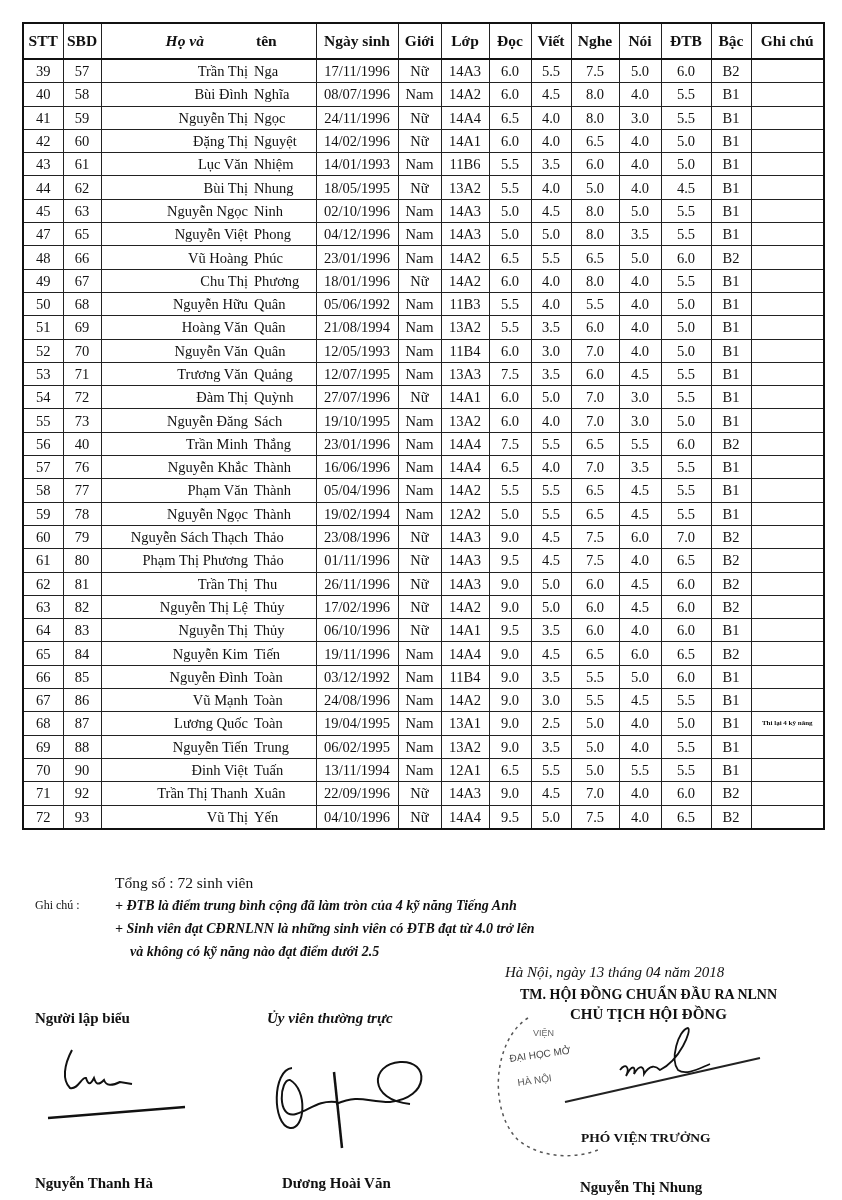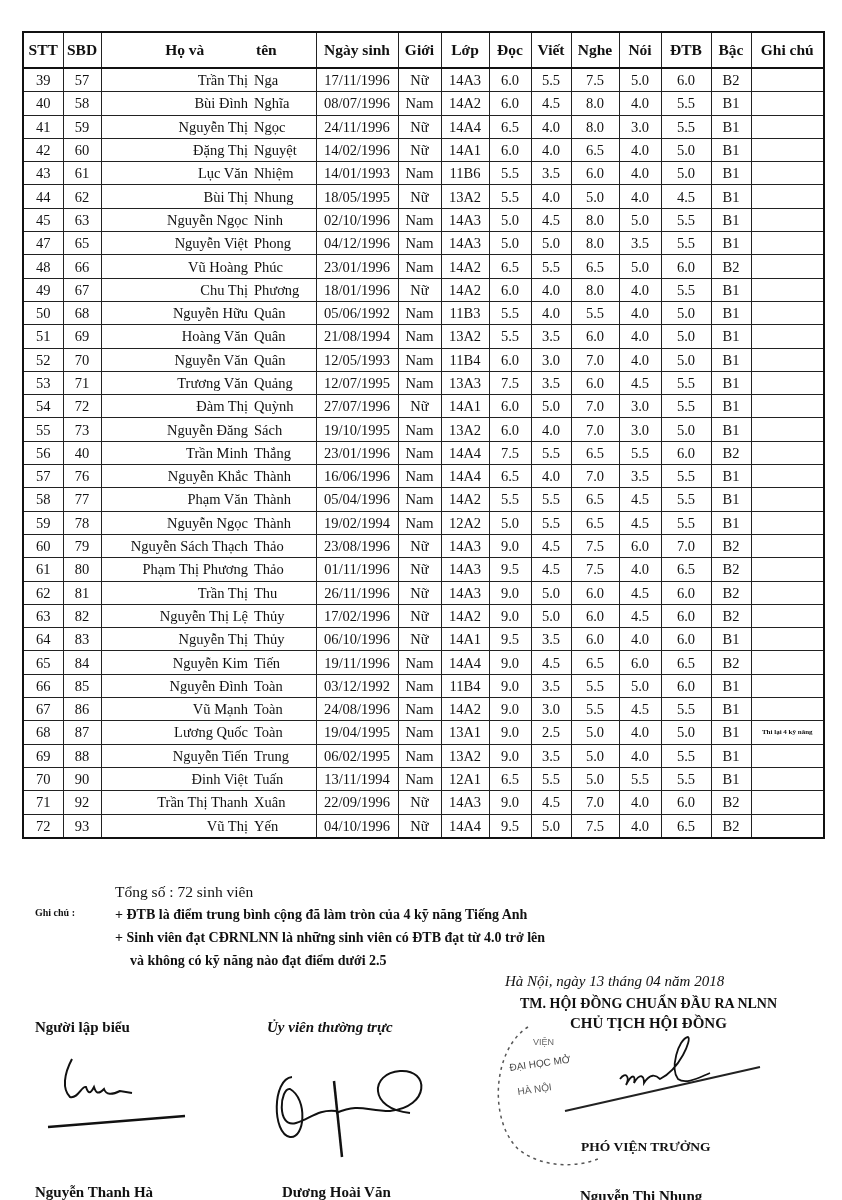--- a/index.html
+++ b/index.html
@@ -1,32 +1,32 @@
 <!DOCTYPE html>
 <html><head>
 <meta charset="utf-8">
 <style>
   html, body { margin:0; padding:0; background:#ffffff; }
   body { width:842px; height:1200px; position:relative; overflow:hidden;
          font-family:"Liberation Serif", "DejaVu Serif", serif; color:#111; }
-  .page { position:absolute; left:0; top:9px; width:842px; height:1068px; }
+  .page { position:absolute; left:0; top:0; width:842px; height:1068px; }
   table.roster { position:absolute; left:22px; top:22px; border-collapse:collapse;
                  table-layout:fixed; width:801px; border:2px solid #111; }
   table.roster th, table.roster td { border:1px solid #222; padding:0; overflow:hidden; white-space:nowrap; }
   table.roster th { height:34px; font-weight:bold; font-size:15.5px; text-align:center; border-bottom:2px solid #111; }
   table.roster td { height:22.3px; font-size:14.5px; text-align:center; line-height:22px; }
   table.roster td.ho { text-align:right; padding-left:3px; border-right:none; }
   table.roster td.ten { text-align:left; padding-left:6px; border-left:none; }
-  table.roster th.ho { text-align:center; border-right:none; padding-left:20px; }
+  table.roster th.ho { text-align:center; border-right:none; padding-left:20px;font-style:italic; }
   table.roster th.ten { text-align:left; padding-left:8px; border-left:none; }
   table.roster td.note { font-size:7px; font-weight:bold; }
   table.roster tr:last-child td { border-bottom:2px dashed #111; }
   .total { position:absolute; left:115px; top:874px; font-size:15.5px; }
-  .notes-label { position:absolute; left:35px; top:898px; font-size:10px; font-weight:bold; }
-  .note-line { position:absolute; font-size:14px; font-weight:bold; }
+  .notes-label { position:absolute; left:35px; top:898px; font-size:12px; font-weight:normal; }
+  .note-line { position:absolute; font-size:14px; font-weight:bold; font-style:italic; }
   .date-line { position:absolute; left:505px; top:964px; font-size:15px; font-style:italic; }
   .sig-head { position:absolute; font-weight:bold; font-size:15px; }
   .sig-name { position:absolute; font-weight:bold; font-size:15px;margin-top:25px; }
   .stamp { position:absolute; left:488px; top:1010px; width:150px; height:150px; }
   svg.sig { position:absolute; }
 </style>
 </head>
 <body>
 
 <div class="page">

